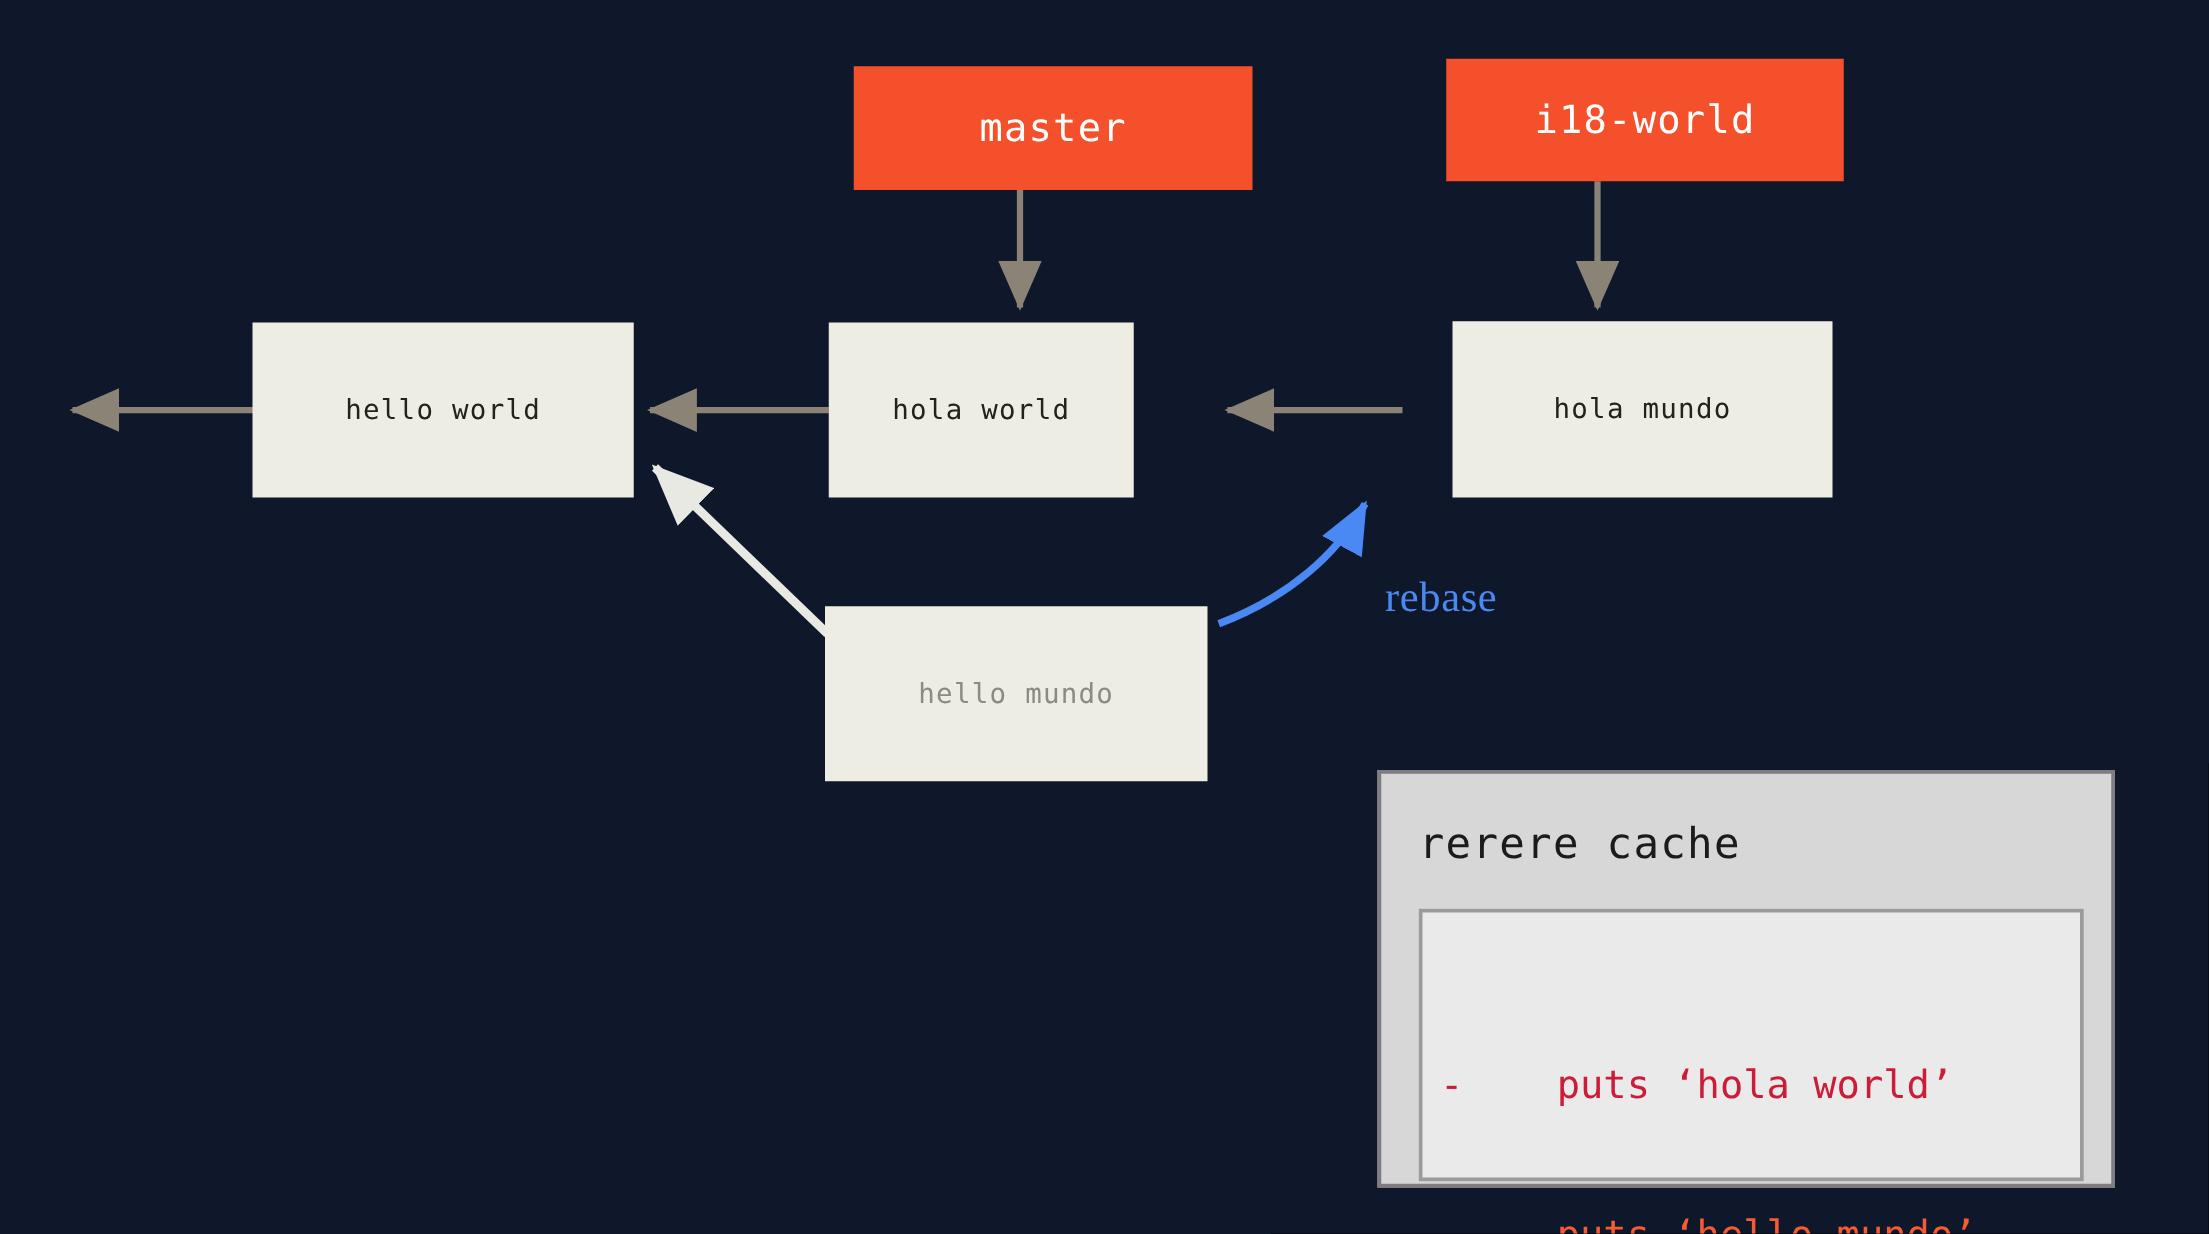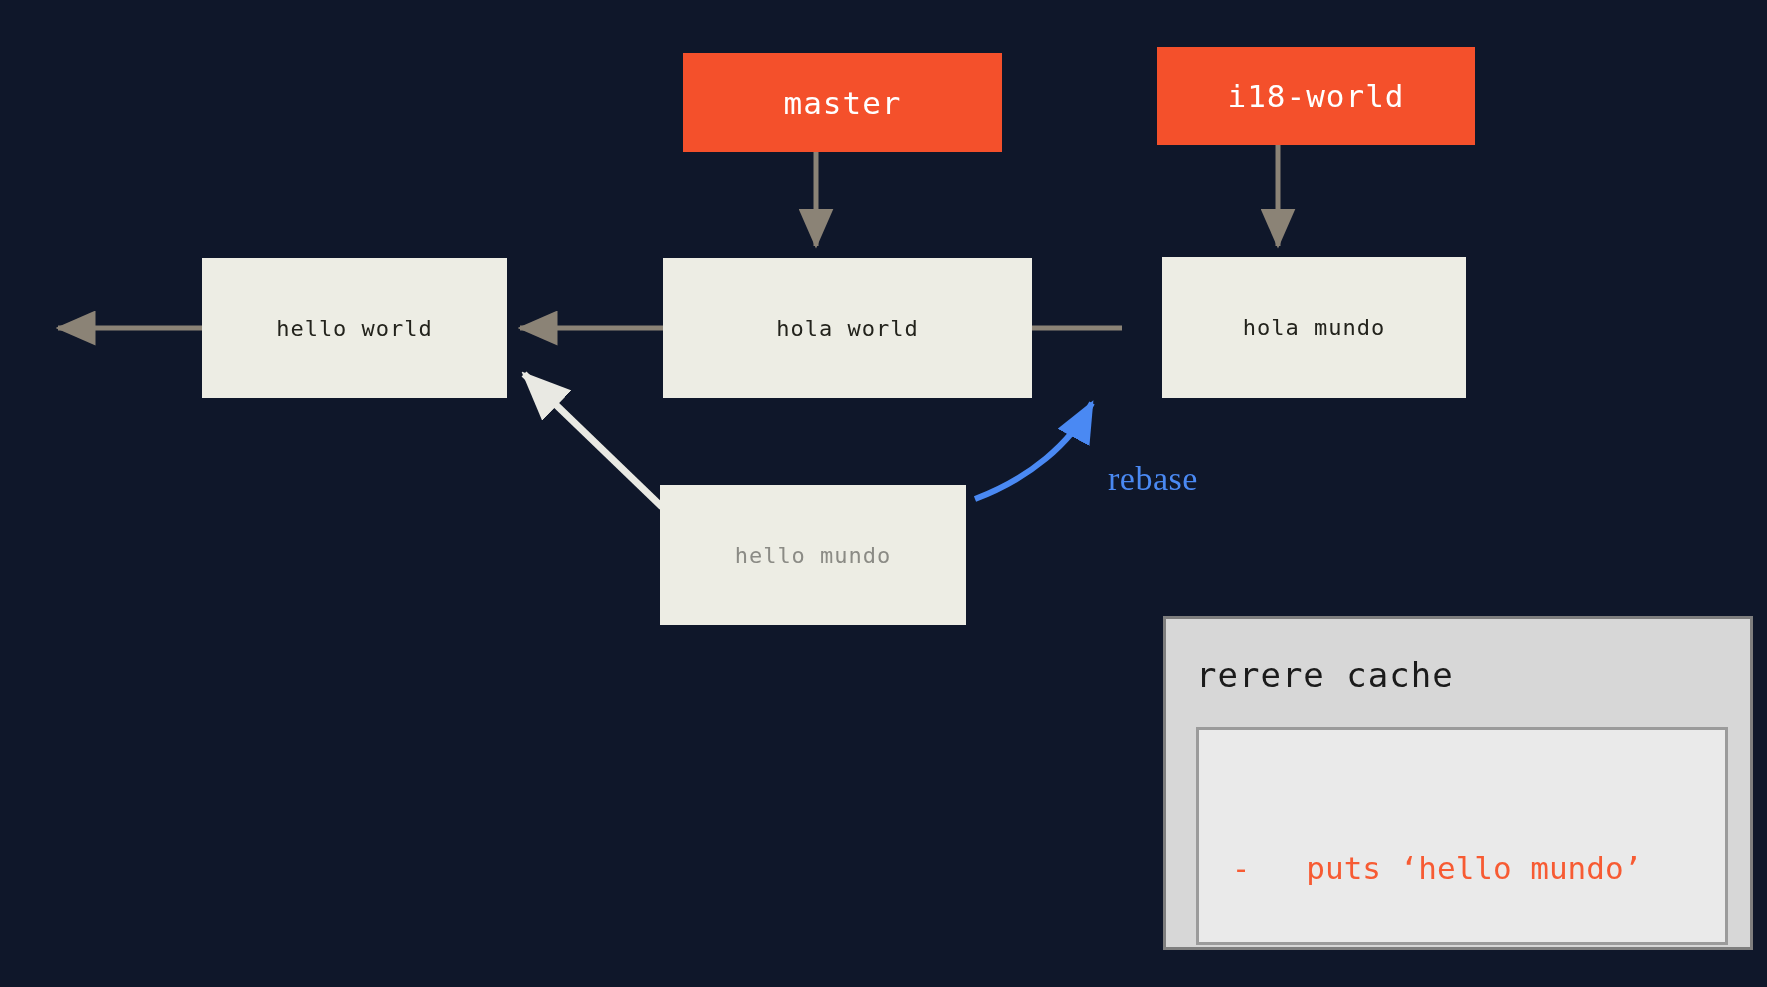--- a/index.html
+++ b/index.html
@@ -32,35 +32,35 @@
   .commit.ghost { color: #8B8B85; }
   .branch {
     background: #F4502B;
     color: #FFFFFF;
     font-size: 31px;
     letter-spacing: 1px;
   }
   #box-master      { left: 683px;  top: 53px;  width: 319px; height: 99px; }
   #box-i18-world   { left: 1157px; top: 47px;  width: 318px; height: 98px; text-align: center; }
   #box-hello-world { left: 202px;  top: 258px; width: 305px; height: 140px; }
-  #box-hola-world  { left: 663px;  top: 258px; width: 369px; height: 140px; }
+  #box-hola-world  { left: 663px;  top: 258px; width: 244px; height: 140px; }
   #box-hola-mundo  { left: 1122px; top: 257px; width: 304px; height: 141px; margin-left: 40px; }
   #box-hello-mundo { left: 660px;  top: 445px; width: 306px; height: 140px; margin-top: 40px; }
   .rebase-label {
     position: absolute;
     left: 1108px; top: 460px;
     color: #4A89F3;
     font-family: Liberation Serif, serif;
     font-size: 34px;
     font-weight: 500;
     letter-spacing: 0.5px;
   }
   .rerere-panel {
     position: absolute;
-    left: 1163px; top: 616px;
+    left: 1102px; top: 616px;
     width: 590px; height: 334px;
     background: #D7D7D7;
     border: 3px solid #7E7E7E;
     box-sizing: border-box;
   }
   .rerere-title {
     position: absolute;
     left: 30px; top: 36px;
     color: #1B1B1B;
     font-size: 34px;
@@ -130,19 +130,20 @@
   <div class="box commit ghost" id="box-hello-mundo">
     <span>hello mundo</span>
   </div>
 
   <div class="rebase-label">rebase</div>
 
   <div class="rerere-panel">
     <div class="rerere-title">rerere cache</div>
     <div class="rerere-codebox">
       <div class="diff-lines">
+        <div class="diff-line-0">-    puts ‘hola world’</div>
         <div class="diff-line-1"> -   puts ‘hello mundo’</div>
         
       </div>
     </div>
   </div>
 
 </div>
 
 </body></html>

